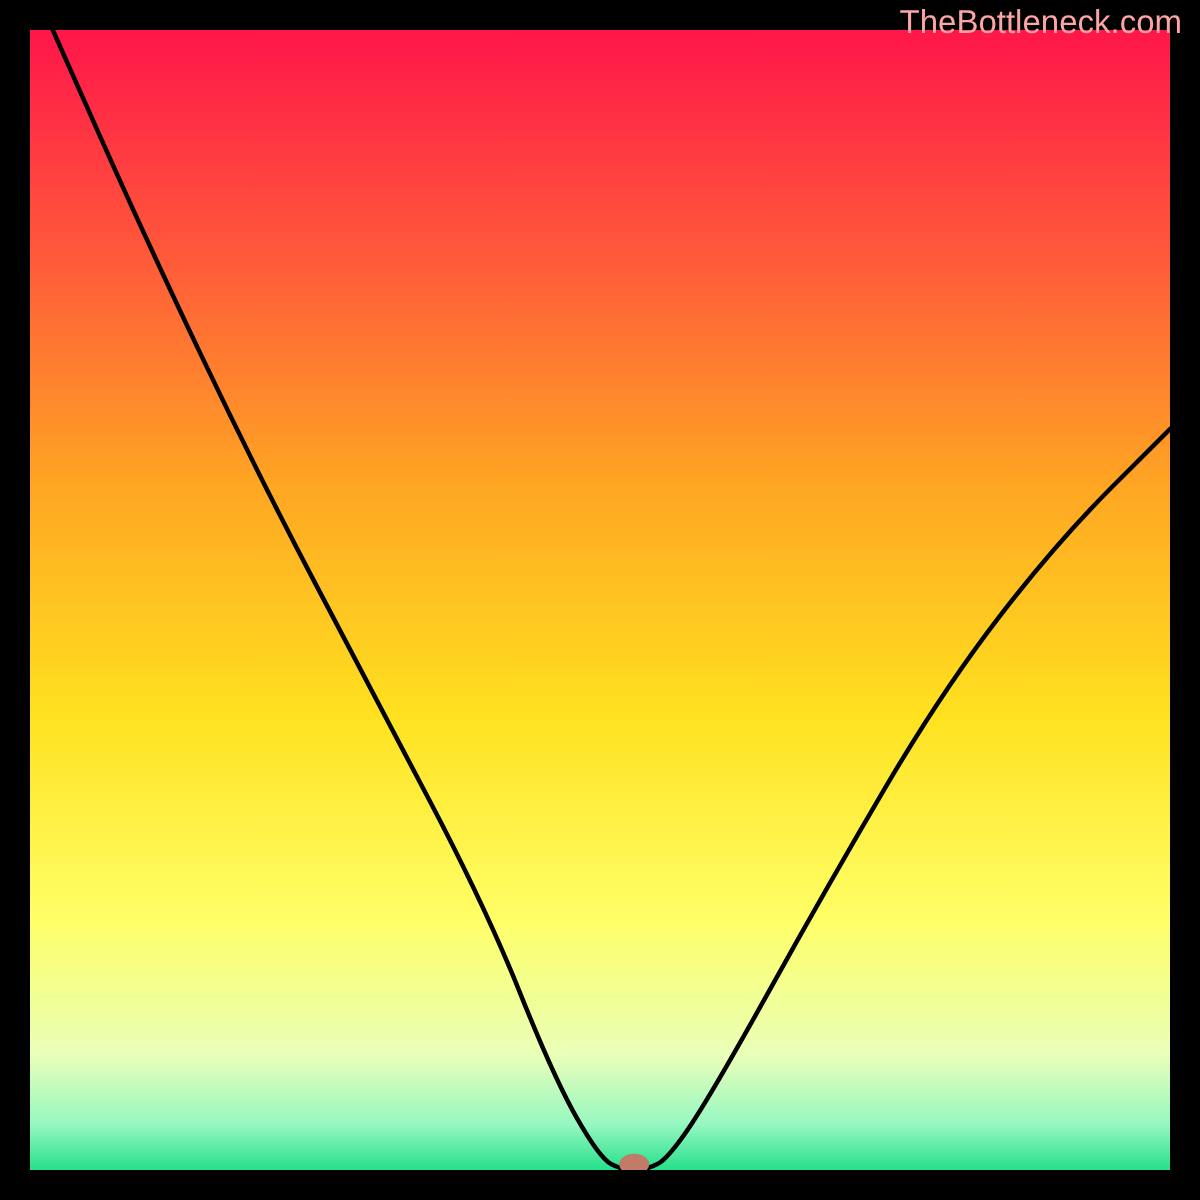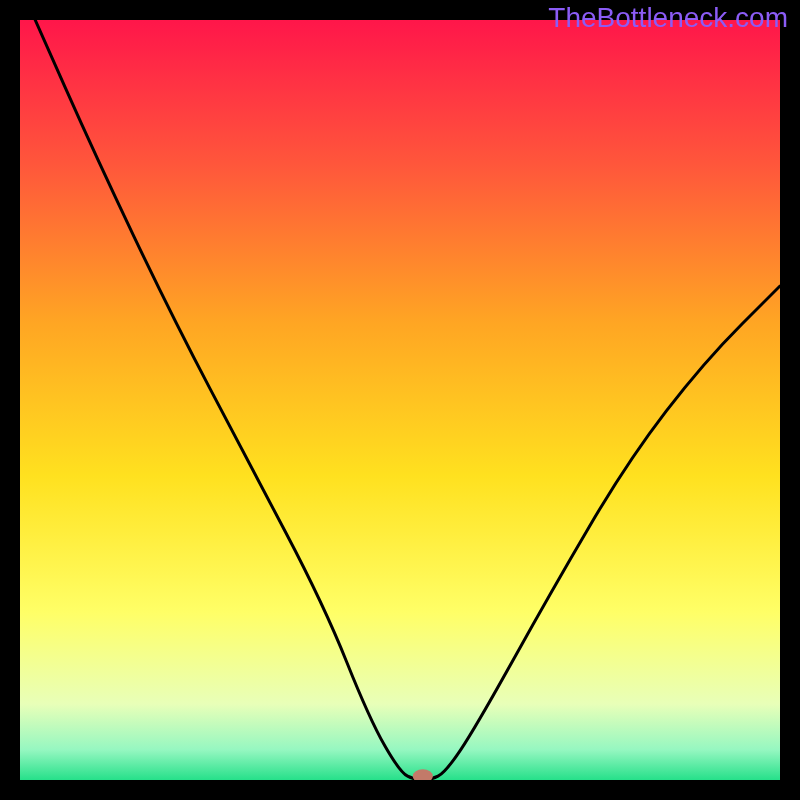--- a/index.html
+++ b/index.html
@@ -8,22 +8,22 @@
     width: 800px;
     height: 800px;
     background: #000;
     position: relative;
     font-family: Arial, Helvetica, sans-serif;
   }
   .watermark {
     position: absolute;
     top: 2px;
     right: 12px;
-    color: #8b5cf6;
-    font-size: 28px;
+    color: #fca5a5;
+    font-size: 22px;
     font-weight: 500;
     z-index: 10;
   }
   .plot-area {
     position: absolute;
     left: 20px;
     top: 20px;
     width: 760px;
     height: 760px;
     overflow: hidden;

